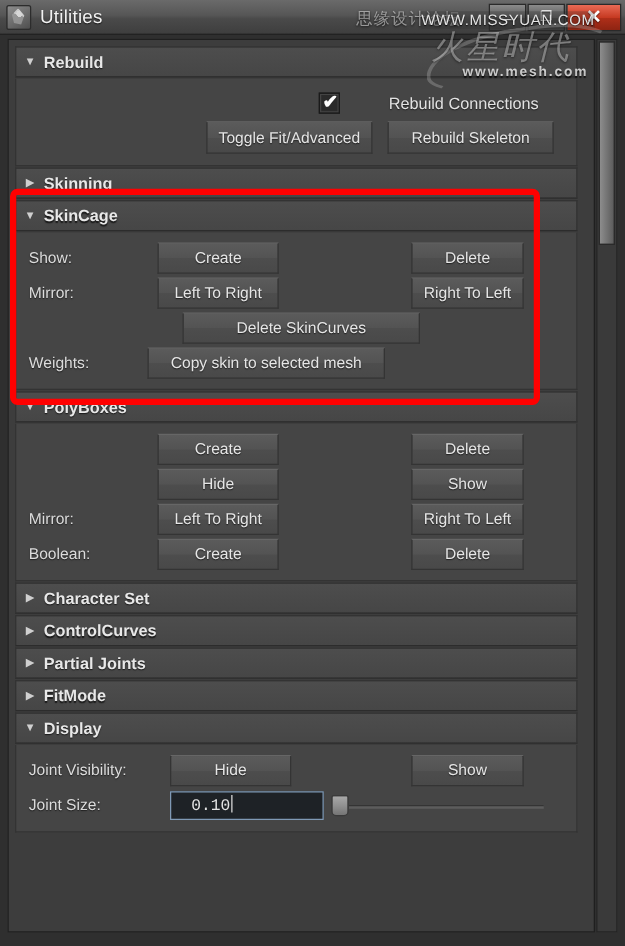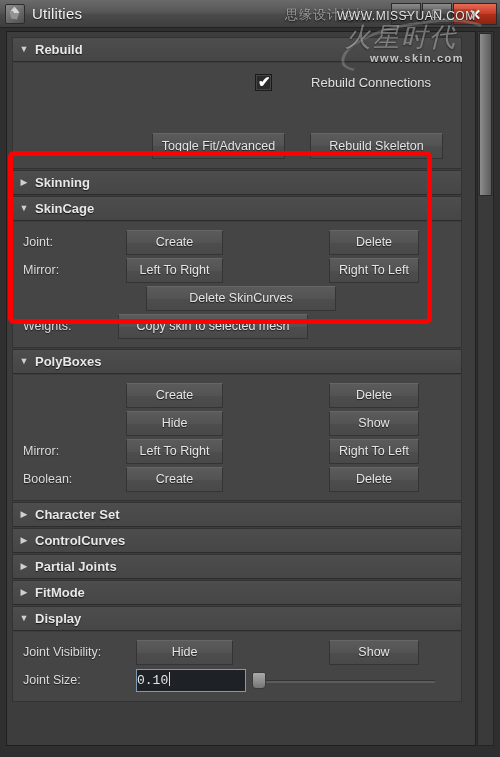--- a/index.html
+++ b/index.html
@@ -228,36 +228,35 @@
   .center-row.offset { padding-left: 8px; }
 
   
   .two-wide {
     display: flex;
     height: 30px;
     align-items: center;
     padding: 0 18px 0 10px;
     box-sizing: border-box;
     justify-content: flex-end;
-    gap: 25px;
-    margin-top: 36px;
+    gap: 12px;
   }
   .two-wide .btn { width: 133px; height: 26px; line-height: 24px; }
 
   
   .num-input {
-    width: 110px;
+    width: 123px;
     height: 23px;
     background: #1e2226;
     border: 1px solid #7f99b5;
     color: #e4e4e4;
     font-family: "Liberation Mono", monospace;
     font-size: 13px;
     line-height: 21px;
-    padding: 0 0;
+    padding: 0 16px;
     box-sizing: border-box;
     margin-left: 8px;
     position: relative;
     white-space: nowrap;
   }
   .caret {
     display: inline-block;
     width: 1px;
     height: 14px;
     background: #dcdcdc;
@@ -421,21 +420,21 @@
         <span class="arrow">▶</span>
         <span class="sec-title">Skinning</span>
       </div>
 
       <div class="sec-head">
         <span class="arrow">▼</span>
         <span class="sec-title">SkinCage</span>
       </div>
       <div class="sec-body">
         <div class="row">
-          <span class="lbl">Joint:</span>
+          <span class="lbl">Show:</span>
           <div class="btn left">Create</div>
           <div class="btn right">Delete</div>
         </div>
         <div class="row">
           <span class="lbl">Mirror:</span>
           <div class="btn left">Left To Right</div>
           <div class="btn right">Right To Left</div>
         </div>
         <div class="center-row offset">
           <div class="btn wide">Delete SkinCurves</div>
@@ -516,15 +515,15 @@
   <div id="scrollbar">
     <div id="scroll-thumb"></div>
   </div>
 
   <div id="red-box"></div>
 
   <div class="wm" id="wm-cn">思缘设计论坛</div>
   <div class="wm" id="wm-url">WWW.MISSYUAN.COM</div>
   <div class="wm" id="wm-swoosh"></div>
   <div class="wm" id="wm-logo">火星时代</div>
-  <div class="wm" id="wm-hxsd">www.skin.com</div>
+  <div class="wm" id="wm-hxsd">www.mesh.com</div>
 
 </div>
 
 </body></html>

